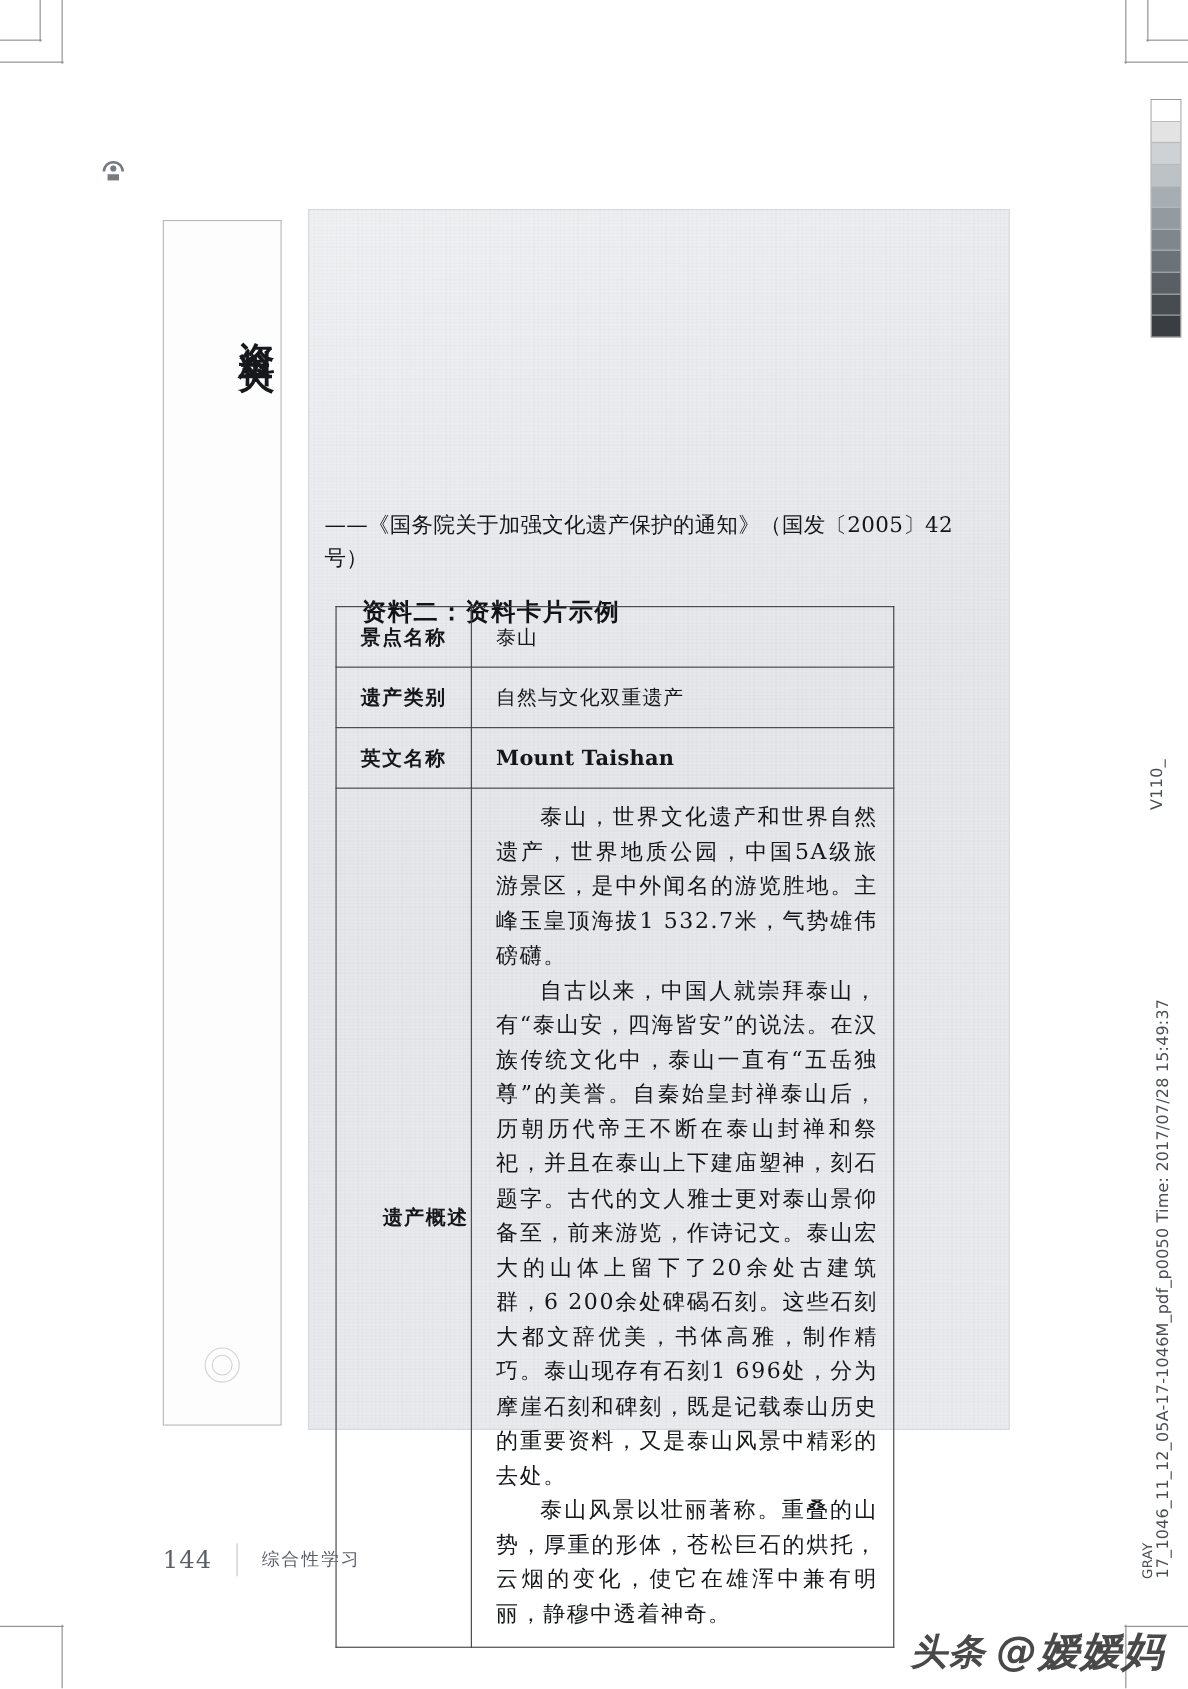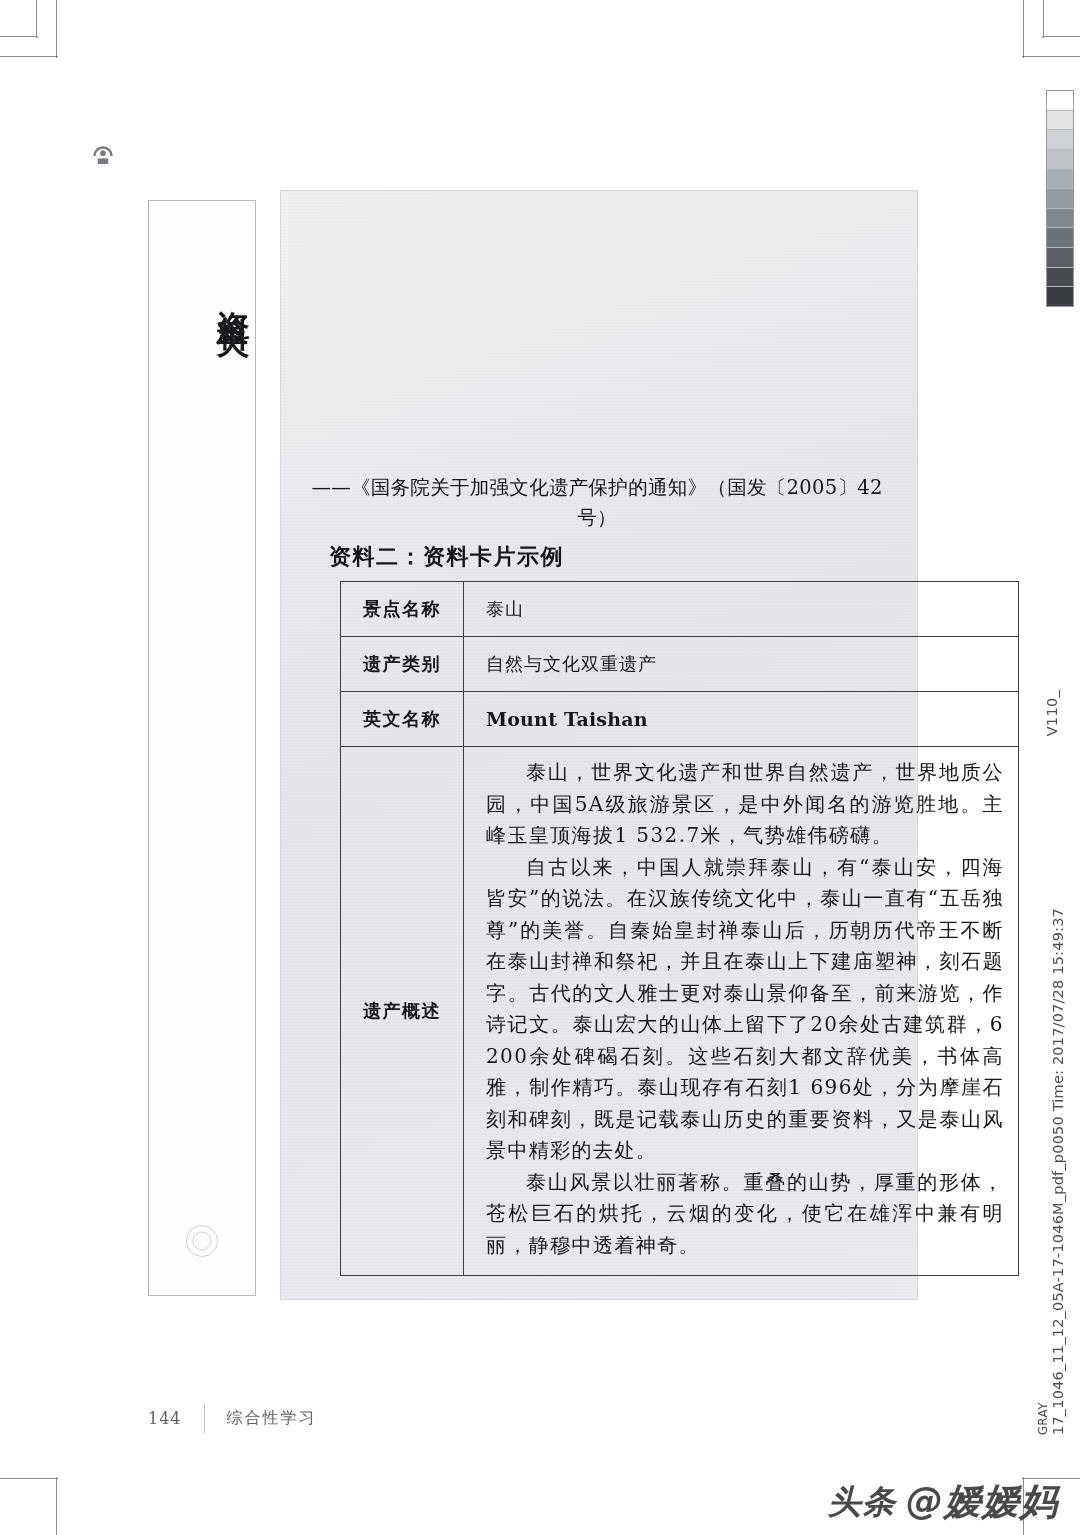--- a/index.html
+++ b/index.html
@@ -141,49 +141,47 @@
     color: #141519;
     font-family: "DejaVu Serif", "Liberation Serif", serif;
   }
   .body-text p { margin: 0; text-indent: 0; }
 
   .citation {
     position: absolute;
     left: 14px;
     right: 18px;
     top: 272px;
-    text-align: center;
+    text-align: left;
     font-size: 19.5px;
     line-height: 30px;
     color: #141519;
     letter-spacing: 0.3px;
-    margin-top: 10px;
   }
 
   .section-heading {
     position: absolute;
     left: 48px;
     top: 335px;
     font-size: 22px;
     font-weight: 700;
     letter-spacing: 1.5px;
     color: #111318;
     margin-top: 16px;
   }
 
   
   .card-table {
     position: absolute;
     left: 24px;
-    top: 390px;
-    width: 679px;
+    top: 360px;
+    width: 508px;
     border-collapse: collapse;
     table-layout: fixed;
     background: transparent;
-    margin-left: 35px;
   }
   .card-table td {
     border: 1px solid #3a3d42;
     padding: 0;
     vertical-align: middle;
     color: #14161a;
   }
   .card-table .lbl {
     width: 118px;
     text-align: center;
@@ -210,34 +208,34 @@
   }
   .card-table .desc-cell p {
     margin: 0;
     font-size: 20px;
     line-height: 31.5px;
     letter-spacing: 1.4px;
     text-indent: 2em;
     text-align: justify;
     color: #14161a;
   }
-  .card-table .lbl.mid { vertical-align: middle; }
+  .card-table .lbl.mid { vertical-align: middle; text-align: right; }
 
   
   .footer {
     position: absolute;
     left: 148px;
     bottom: 102px;
     display: flex;
     align-items: center;
     gap: 0;
     color: #5c5f66;
   }
   .footer .pageno {
-    font-size: 16px;
+    font-size: 22px;
     letter-spacing: 1px;
     font-family: "DejaVu Serif", "Liberation Serif", serif;
   }
   .footer .divider {
     width: 1px;
     height: 30px;
     background: #bfc2c7;
     margin: 0 22px;
   }
   .footer .chapter {

